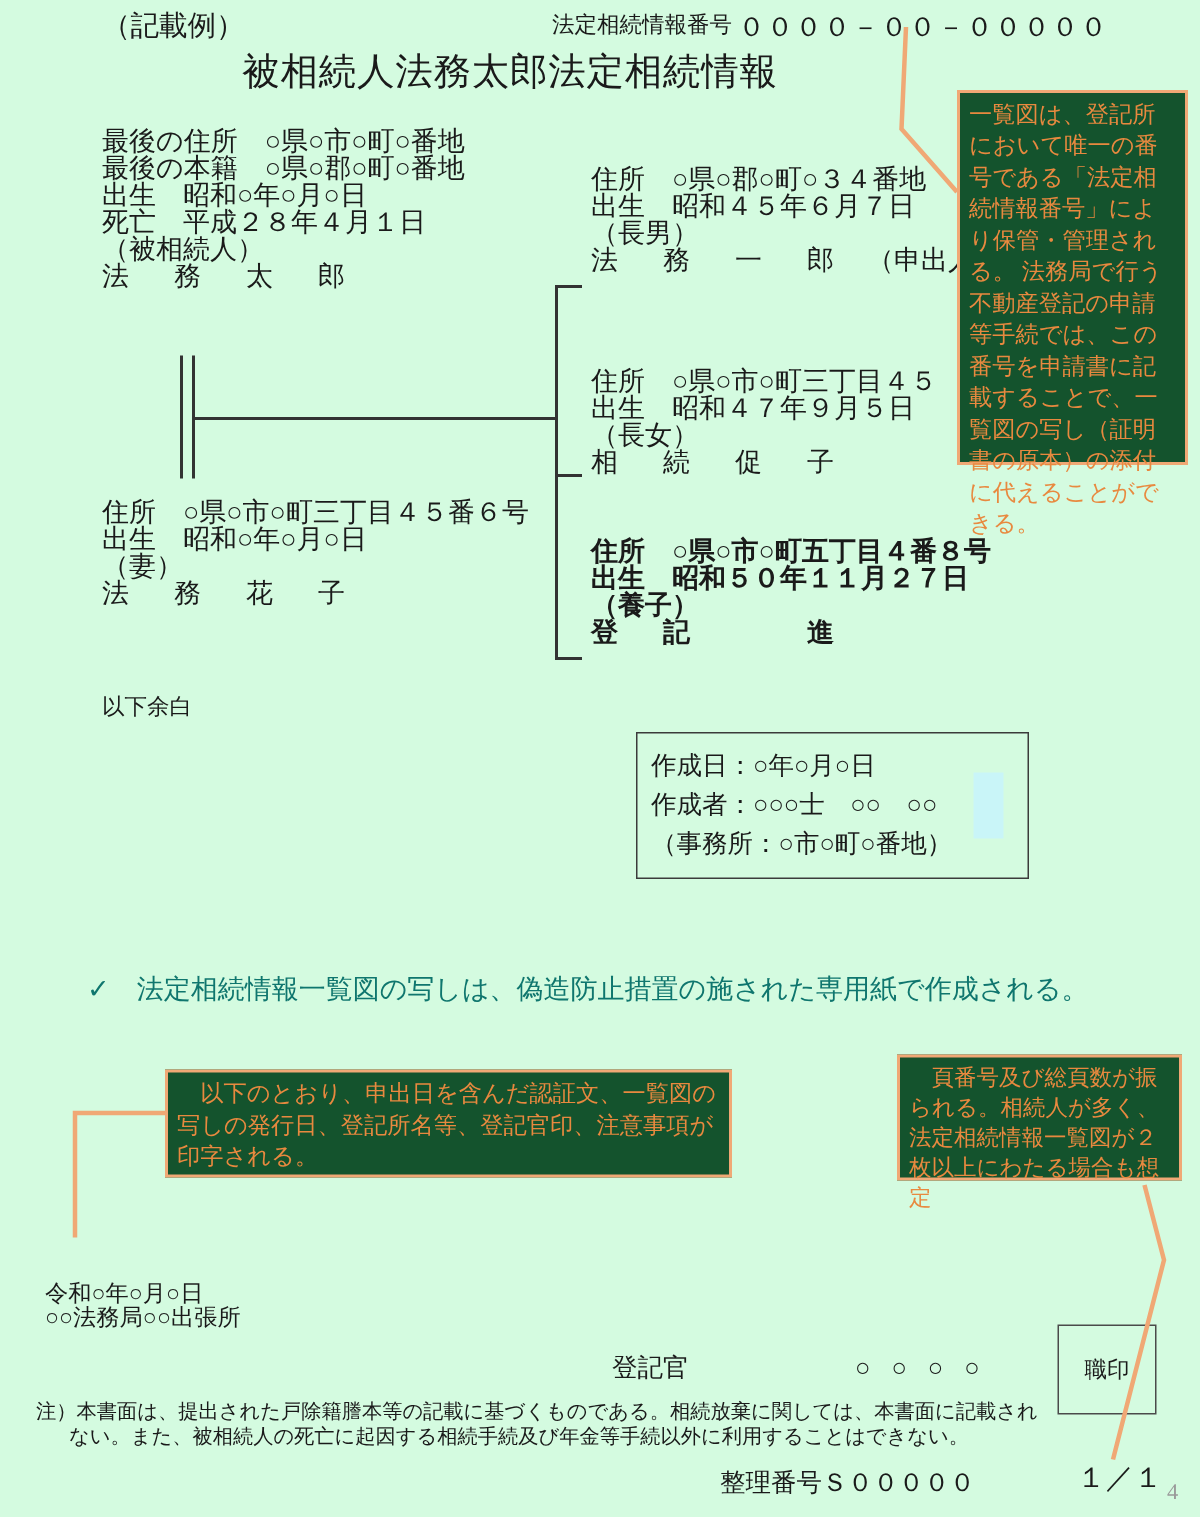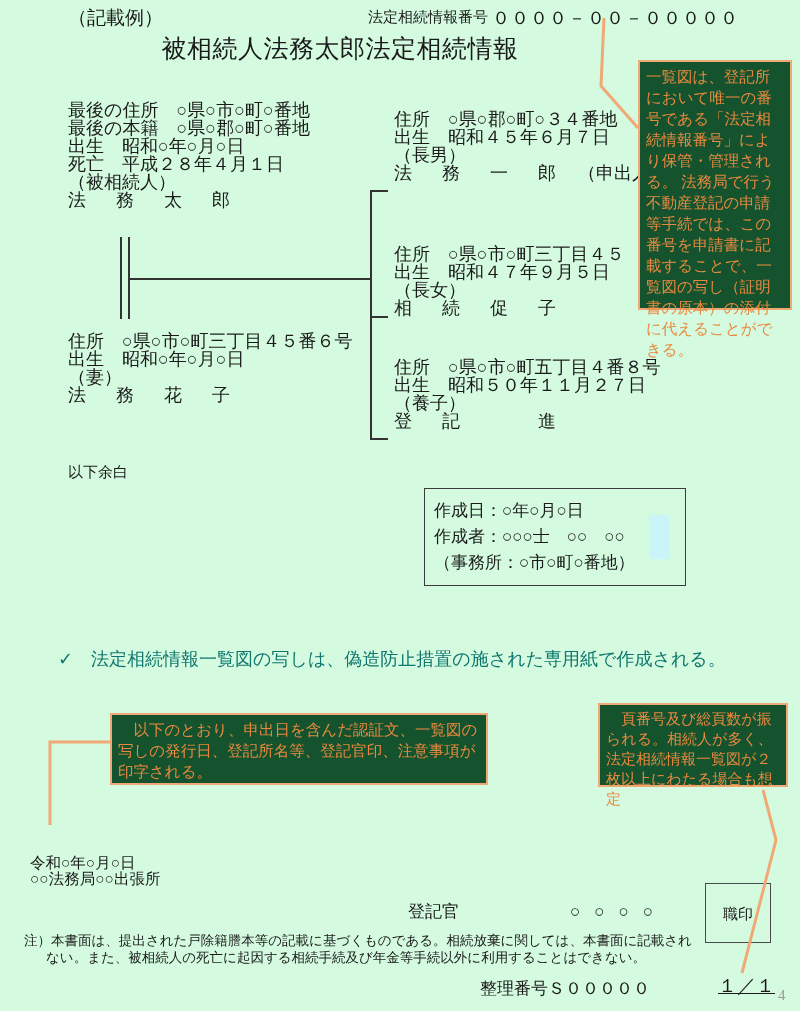--- a/index.html
+++ b/index.html
@@ -28,28 +28,28 @@
   #example-label { left: 68px; top: 8px; font-size: 19px; }
   #info-number-label { left: 368px; top: 10px; font-size: 15px; }
   #info-number-value { left: 492px; top: 9px; font-size: 18px; letter-spacing: 1px; }
   #doc-title {
     left: 0; top: 36px; width: 680px;
     text-align: center; font-size: 25px; letter-spacing: 0.5px;
   }
 
   
   .blk { font-size: 18px; line-height: 25px; }
-  #decedent-block { left: 68px; top: 85px; margin-top: 16px; }
+  #decedent-block { left: 68px; top: 85px; }
   #spouse-block { left: 68px; top: 332px; }
   #leftover-note { left: 68px; top: 465px; font-size: 15px; }
 
   
   #heir1-block { left: 394px; top: 110px; }
   #heir2-block { left: 394px; top: 245px; }
-  #heir3-block { left: 394px; top: 358px; }
+  #heir3-block { left: 394px; top: 358px; font-weight: bold; }
   .name-line { letter-spacing: 6px; }
 
   
   .line { background: #333; position: absolute; }
 
   
   #creation-box {
     left: 424px; top: 488px; width: 262px; height: 98px;
     border: 1.5px solid #3b3b3b; box-sizing: border-box;
   }
@@ -94,21 +94,21 @@
   #official-seal-box {
     left: 705px; top: 883px; width: 66px; height: 60px;
     border: 1.5px solid #4a4a4a; box-sizing: border-box;
   }
   #official-seal-box span {
     display: block; text-align: center; line-height: 60px; font-size: 15px;
   }
   #footnote { left: 24px; top: 930px; font-size: 13.5px; line-height: 21px; }
   #footnote .ln2 { padding-left: 22px; display: block; }
   #ref-number { left: 480px; top: 980px; font-size: 17px; }
-  #page-indicator { left: 718px; top: 976px; font-size: 19px; text-decoration: underline; }
+  #page-indicator { left: 718px; top: 976px; font-size: 19px; }
   #page-footer-number { left: 778px; top: 988px; font-size: 15px; color: #9a9a9a; }
 </style>
 </head>
 <body>
 
 <div class="page">
 
   <div class="abs t" id="example-label">（記載例）</div>
   <div class="abs t" id="info-number-label">法定相続情報番号</div>
   <div class="abs t" id="info-number-value">００００－００－０００００</div>

